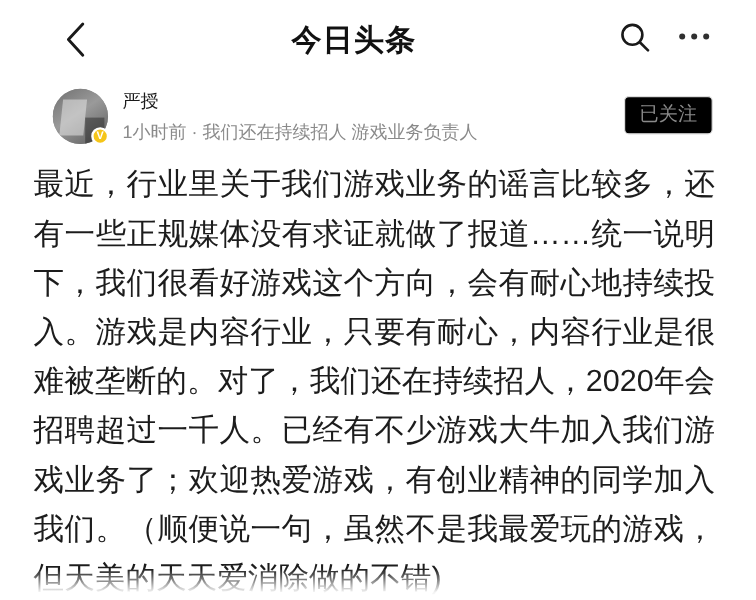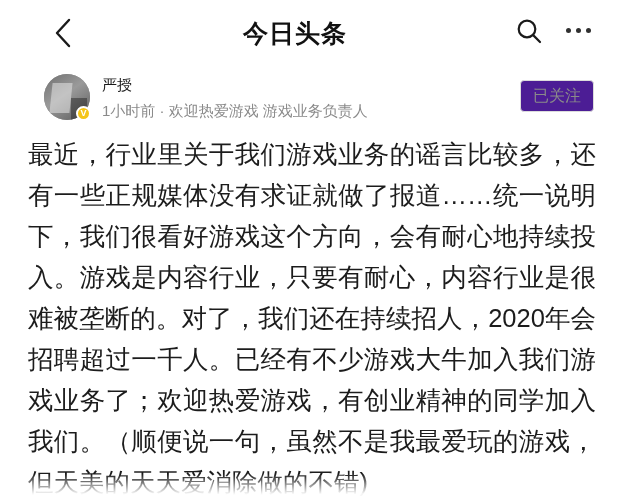--- a/index.html
+++ b/index.html
@@ -163,21 +163,21 @@
     white-space: nowrap;
     overflow: hidden;
     text-overflow: ellipsis;
   }
   .follow-btn {
     flex: 0 0 auto;
     margin-top: 8px;
     margin-left: 10px;
     border: 1px solid #dcdcdc;
     border-radius: 4px;
-    background: #4c1d95;
+    background: #000000;
     color: #8a8a8a;
     font-size: 16px;
     padding: 7px 12px;
     line-height: 1;
     cursor: pointer;
     font-family: "Liberation Sans", sans-serif;
   }
 
   
   .post-body {
@@ -243,21 +243,21 @@
       <div class="avatar">
         <div class="ph1"></div>
         <div class="ph2"></div>
         <div class="ph3"></div>
       </div>
       <div class="badge-v">V</div>
     </div>
 
     <div class="author-text">
       <div class="author-name">严授</div>
-      <div class="author-meta">1小时前 · 欢迎热爱游戏 游戏业务负责人</div>
+      <div class="author-meta">1小时前 · 我们还在持续招人 游戏业务负责人</div>
     </div>
 
     <button class="follow-btn">已关注</button>
   </div>
 
   <div class="post-body">最近，行业里关于我们游戏业务的谣言比较多，还有一些正规媒体没有求证就做了报道……统一说明下，我们很看好游戏这个方向，会有耐心地持续投入。游戏是内容行业，只要有耐心，内容行业是很难被垄断的。对了，我们还在持续招人，2020年会招聘超过一千人。已经有不少游戏大牛加入我们游戏业务了；欢迎热爱游戏，有创业精神的同学加入我们。（顺便说一句，虽然不是我最爱玩的游戏，但天美的天天爱消除做的不错)</div>
 
   <div class="fade"></div>
 </div>
 

